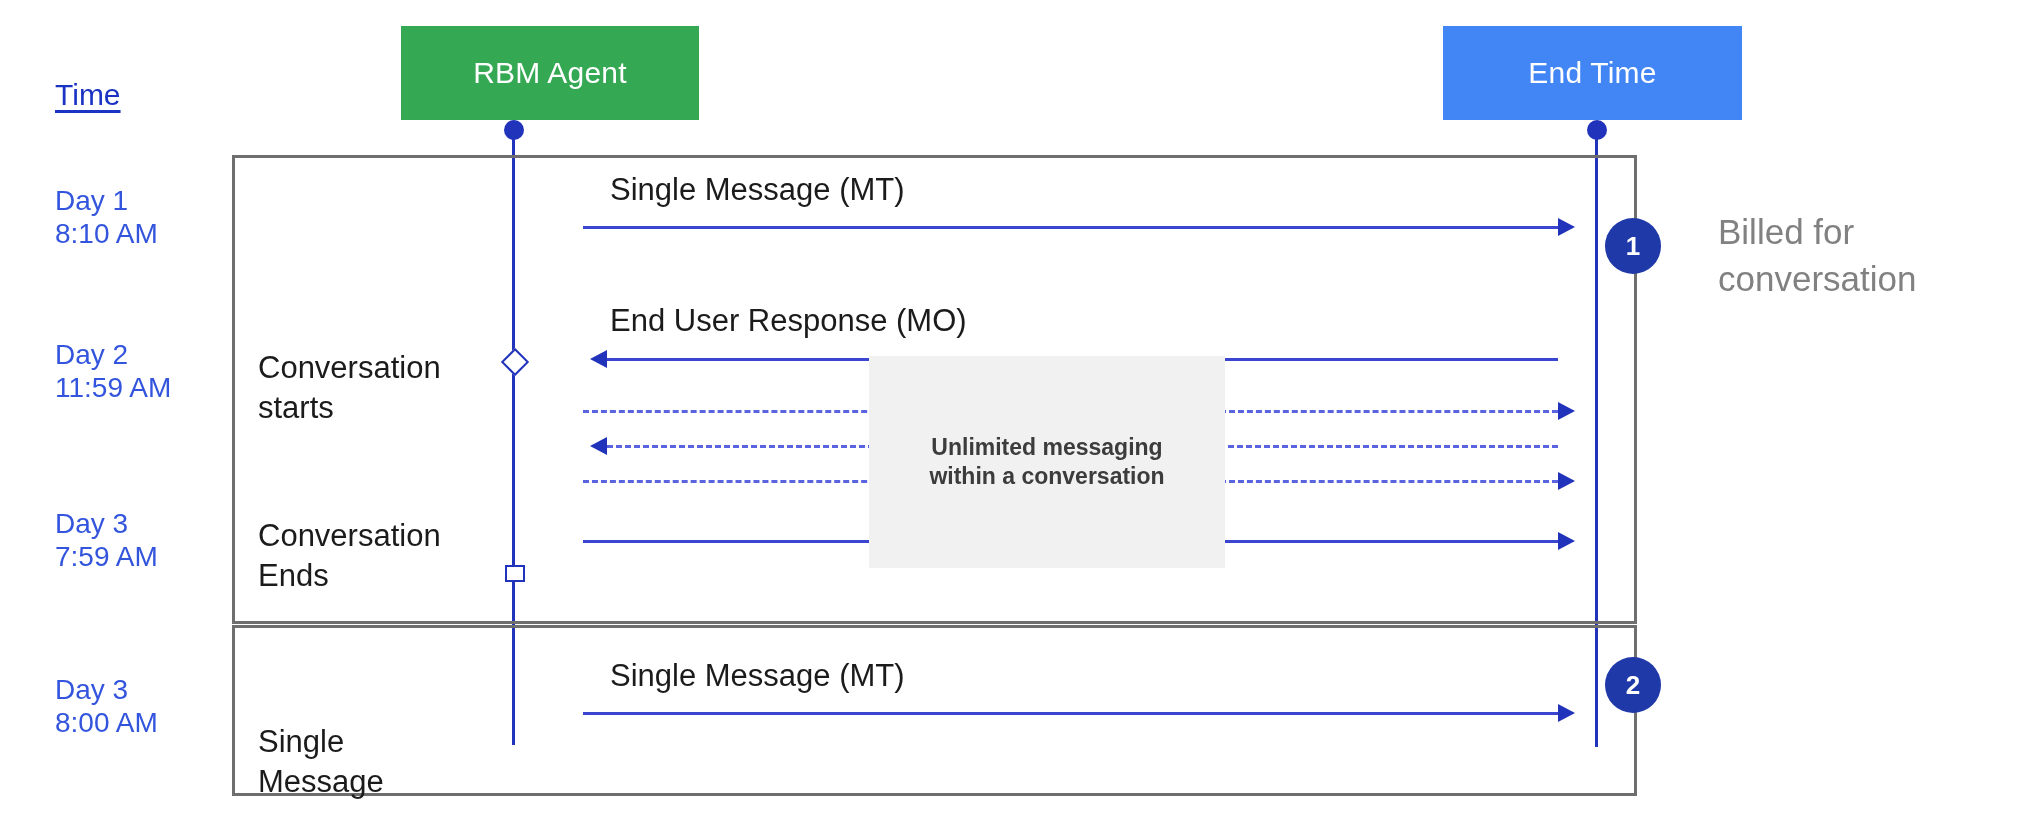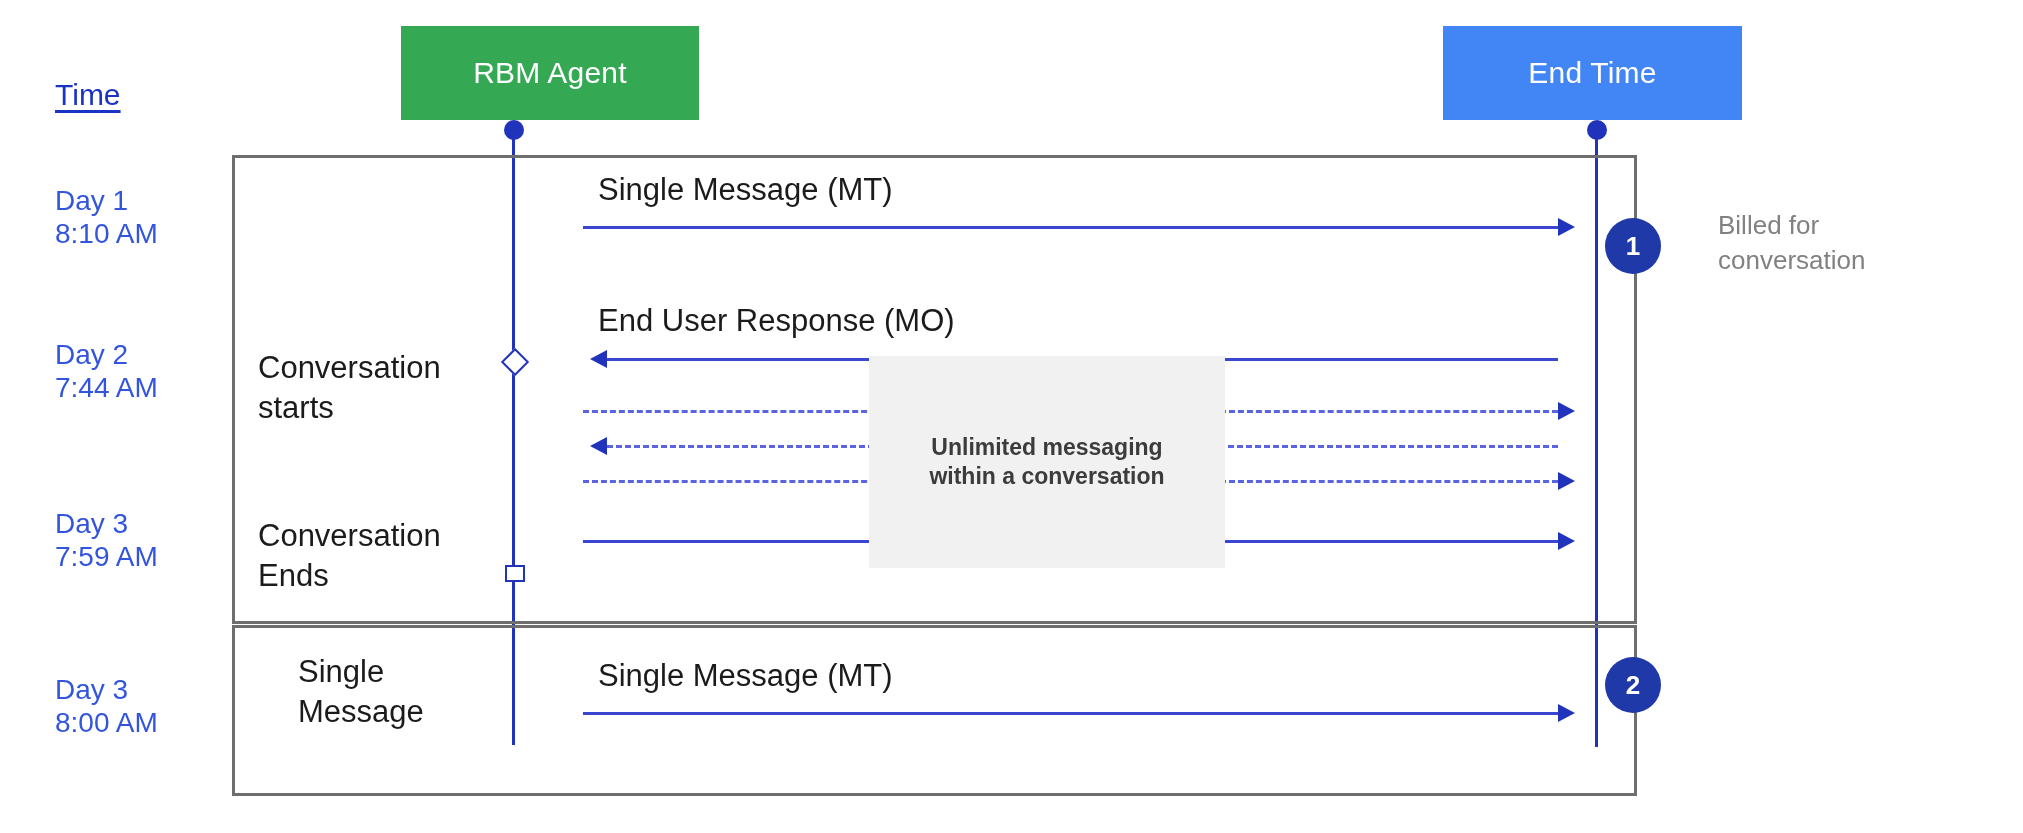--- a/index.html
+++ b/index.html
@@ -102,21 +102,21 @@
   .step-label {
     position: absolute;
     left: 258px;
     font-size: 31px;
     color: #1b1b1b;
     line-height: 1.28;
     white-space: pre-line;
   }
   .sl-1 { top: 348px; }
   .sl-2 { top: 516px; }
-  .sl-3 { top: 652px; margin-left: 40px; }
+  .sl-3 { top: 722px; }
 
   
   .msg-line {
     position: absolute;
     height: 0;
     border-top: 3px solid #3a46d0;
   }
   .msg-line.dashed {
     border-top: 3px dashed #5a64e0;
   }
@@ -128,20 +128,21 @@
   }
   .arrow-right { border-left: 17px solid #2233bb; }
   .arrow-left  { border-right: 17px solid #2233bb; }
 
   
   .msg-caption {
     position: absolute;
     font-size: 31px;
     color: #1b1b1b;
     white-space: nowrap;
+    margin-left: 12px;
   }
 
   
   .note-box {
     position: absolute;
     left: 869px; top: 356px;
     width: 356px; height: 212px;
     background: #f1f1f1;
     display: flex;
     flex-direction: column;
@@ -168,21 +169,21 @@
     display: flex;
     align-items: center;
     justify-content: center;
   }
   .badge-1 { left: 1605px; top: 218px; }
   .badge-2 { left: 1605px; top: 657px; }
 
   .billed-text {
     position: absolute;
     left: 1718px;
-    font-size: 26px;
+    font-size: 35px;
     color: #818181;
     line-height: 1.35;
     white-space: pre-line;
   }
   .bt-1 { top: 208px; }
   .bt-2 { top: 645px; }
 </style>
 </head>
 <body>
 
@@ -192,21 +193,21 @@
     <span>RBM Agent</span>
   </div>
   <div class="actor-box actor-user">
     <span>End Time</span>
   </div>
 
   <div class="time-head">Time</div>
   <div class="time-stamp ts-1">Day 1
 8:10 AM</div>
   <div class="time-stamp ts-2">Day 2
-7:44 AM</div>
+11:59 AM</div>
   <div class="time-stamp ts-3">Day 3
 7:59 AM</div>
   <div class="time-stamp ts-4">Day 3
 8:00 AM</div>
 
   <div class="lifeline-head lh-agent"></div>
   <div class="lifeline-head lh-user"></div>
   <div class="lifeline ll-agent"></div>
   <div class="lifeline ll-agent2"></div>
   <div class="lifeline ll-user"></div>

